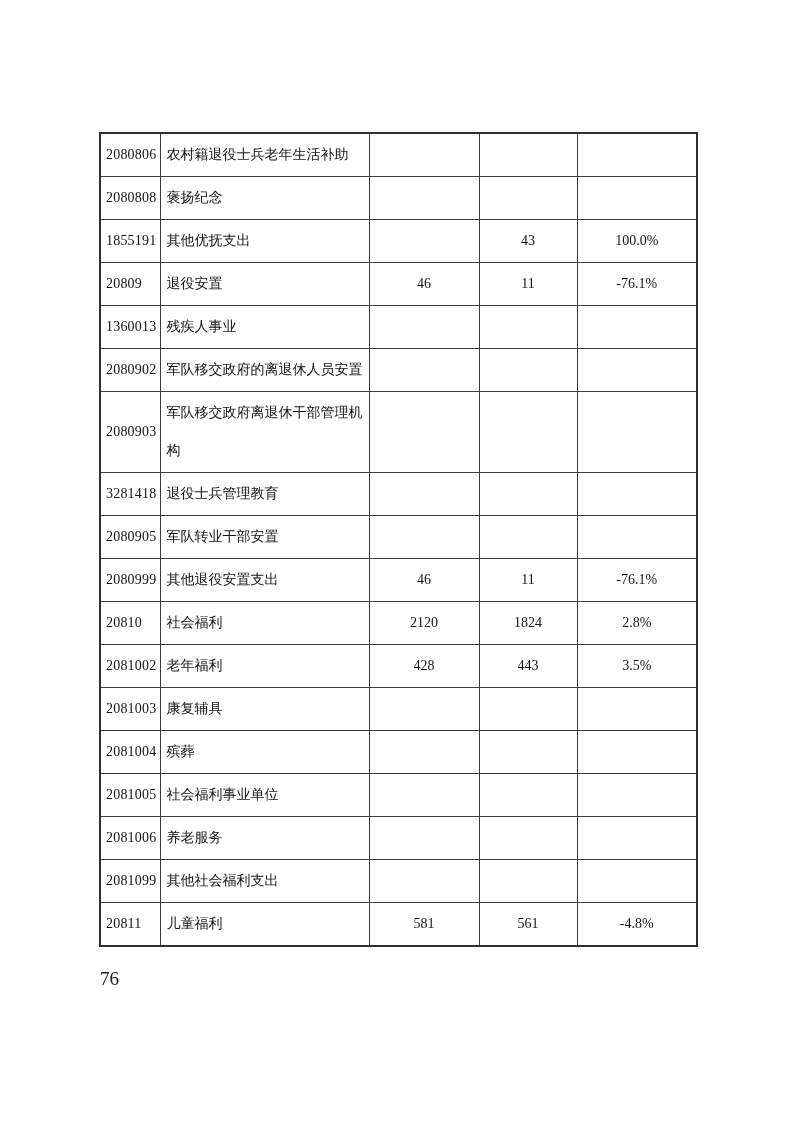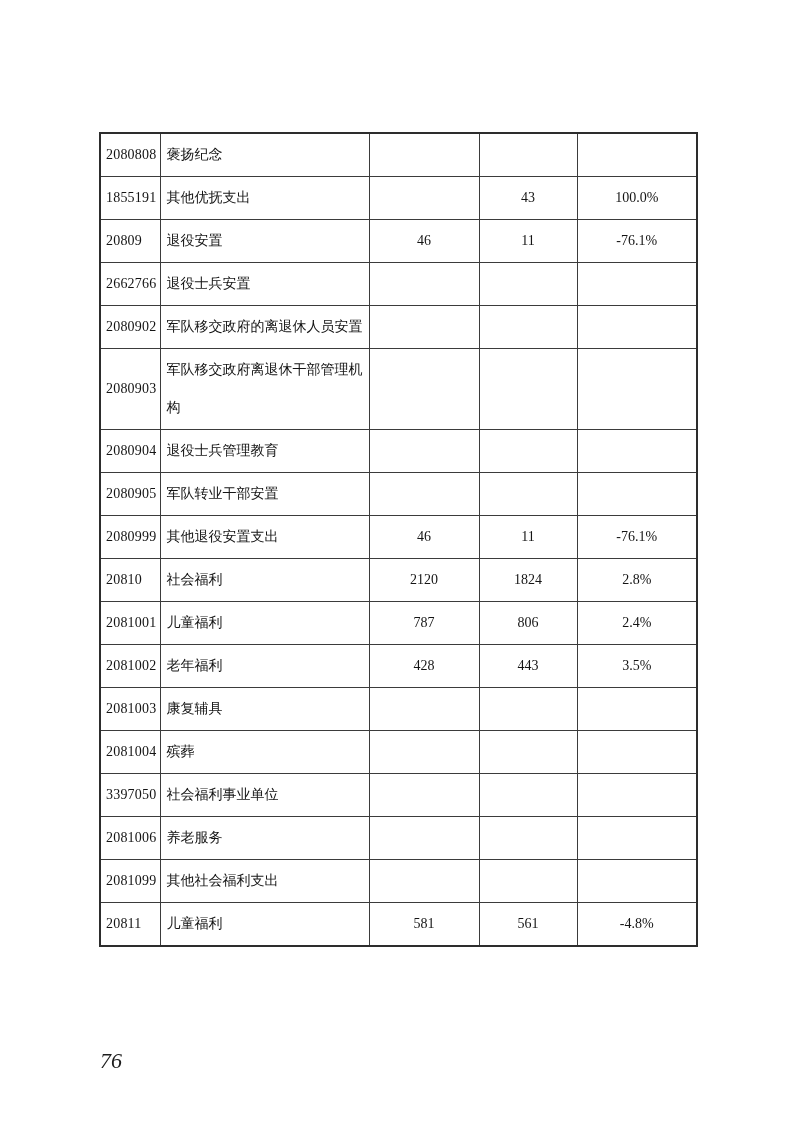--- a/index.html
+++ b/index.html
@@ -30,39 +30,45 @@
     color: #141414;
   }
   table.budget tr { height: 40.4px; }
   table.budget tr.tall { height: 81px; }
   td.col-code { text-align: left; padding-left: 5px; letter-spacing: 0.2px; }
   td.col-name { text-align: left; padding: 2px 3px 2px 6px; line-height: 38px; word-break: break-all; }
   td.col-v1, td.col-v2, td.col-pct { text-align: center; margin-left: 48px; }
   .page-number {
     position: absolute;
     left: 100px;
-    top: 1048px;
-    font-size: 22px;
+    top: 968px;
+    font-size: 19px;
     color: #1c1c1c;
-    font-style: italic;
   }
 </style>
 </head>
 <body>
 
 <div class="page">
   <table class="budget">
     <colgroup>
       <col style="width:60px">
       <col style="width:209px">
       <col style="width:110px">
       <col style="width:98px">
       <col style="width:120px">
     </colgroup>
     <tbody>
+        <tr>
+          <td class="col-code">2080806</td>
+          <td class="col-name">农村籍退役士兵老年生活补助</td>
+          <td class="col-v1"></td>
+          <td class="col-v2"></td>
+          <td class="col-pct"></td>
+        </tr>
         <tr>
           <td class="col-code">2080808</td>
           <td class="col-name">褒扬纪念</td>
           <td class="col-v1"></td>
           <td class="col-v2"></td>
           <td class="col-pct"></td>
         </tr>
         <tr>
           <td class="col-code">1855191</td>
           <td class="col-name">其他优抚支出</td>
@@ -71,42 +77,42 @@
           <td class="col-pct">100.0%</td>
         </tr>
         <tr>
           <td class="col-code">20809</td>
           <td class="col-name">退役安置</td>
           <td class="col-v1">46</td>
           <td class="col-v2">11</td>
           <td class="col-pct">-76.1%</td>
         </tr>
         <tr>
-          <td class="col-code">2662766</td>
-          <td class="col-name">退役士兵安置</td>
+          <td class="col-code">1360013</td>
+          <td class="col-name">残疾人事业</td>
           <td class="col-v1"></td>
           <td class="col-v2"></td>
           <td class="col-pct"></td>
         </tr>
         <tr>
           <td class="col-code">2080902</td>
           <td class="col-name">军队移交政府的离退休人员安置</td>
           <td class="col-v1"></td>
           <td class="col-v2"></td>
           <td class="col-pct"></td>
         </tr>
         <tr class="tall">
           <td class="col-code">2080903</td>
           <td class="col-name">军队移交政府离退休干部管理机构</td>
           <td class="col-v1"></td>
           <td class="col-v2"></td>
           <td class="col-pct"></td>
         </tr>
         <tr>
-          <td class="col-code">2080904</td>
+          <td class="col-code">3281418</td>
           <td class="col-name">退役士兵管理教育</td>
           <td class="col-v1"></td>
           <td class="col-v2"></td>
           <td class="col-pct"></td>
         </tr>
         <tr>
           <td class="col-code">2080905</td>
           <td class="col-name">军队转业干部安置</td>
           <td class="col-v1"></td>
           <td class="col-v2"></td>
@@ -120,27 +126,20 @@
           <td class="col-pct">-76.1%</td>
         </tr>
         <tr>
           <td class="col-code">20810</td>
           <td class="col-name">社会福利</td>
           <td class="col-v1">2120</td>
           <td class="col-v2">1824</td>
           <td class="col-pct">2.8%</td>
         </tr>
         <tr>
-          <td class="col-code">2081001</td>
-          <td class="col-name">儿童福利</td>
-          <td class="col-v1">787</td>
-          <td class="col-v2">806</td>
-          <td class="col-pct">2.4%</td>
-        </tr>
-        <tr>
           <td class="col-code">2081002</td>
           <td class="col-name">老年福利</td>
           <td class="col-v1">428</td>
           <td class="col-v2">443</td>
           <td class="col-pct">3.5%</td>
         </tr>
         <tr>
           <td class="col-code">2081003</td>
           <td class="col-name">康复辅具</td>
           <td class="col-v1"></td>
@@ -148,21 +147,21 @@
           <td class="col-pct"></td>
         </tr>
         <tr>
           <td class="col-code">2081004</td>
           <td class="col-name">殡葬</td>
           <td class="col-v1"></td>
           <td class="col-v2"></td>
           <td class="col-pct"></td>
         </tr>
         <tr>
-          <td class="col-code">3397050</td>
+          <td class="col-code">2081005</td>
           <td class="col-name">社会福利事业单位</td>
           <td class="col-v1"></td>
           <td class="col-v2"></td>
           <td class="col-pct"></td>
         </tr>
         <tr>
           <td class="col-code">2081006</td>
           <td class="col-name">养老服务</td>
           <td class="col-v1"></td>
           <td class="col-v2"></td>

